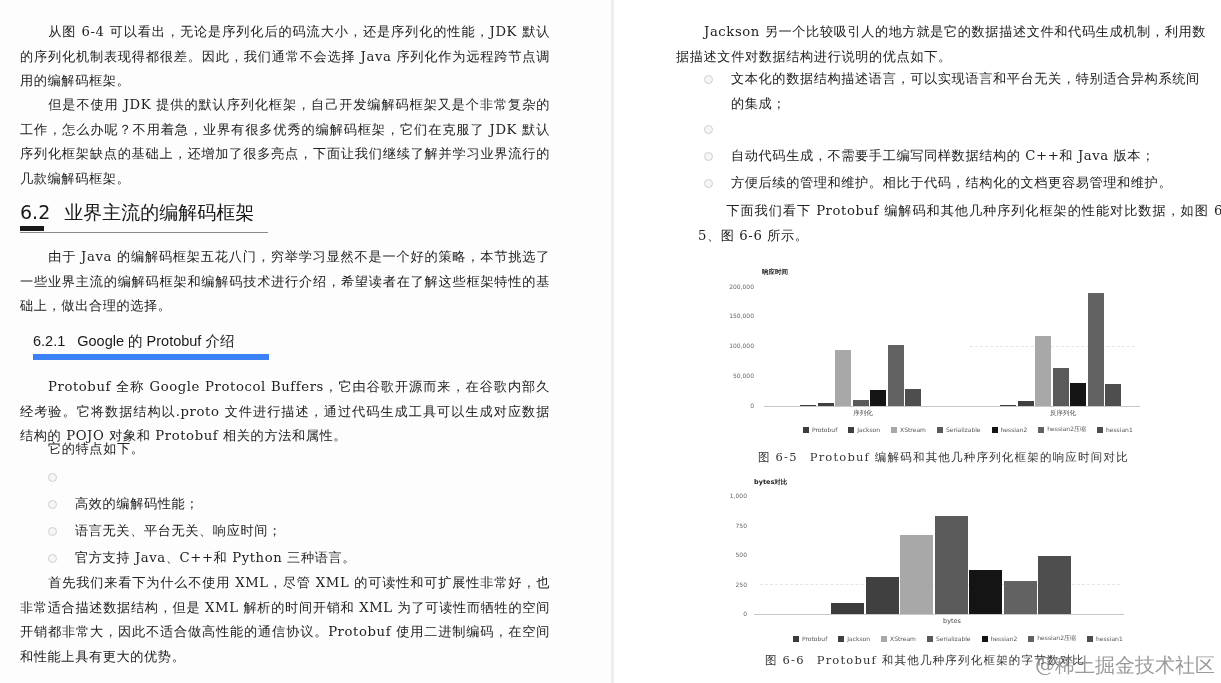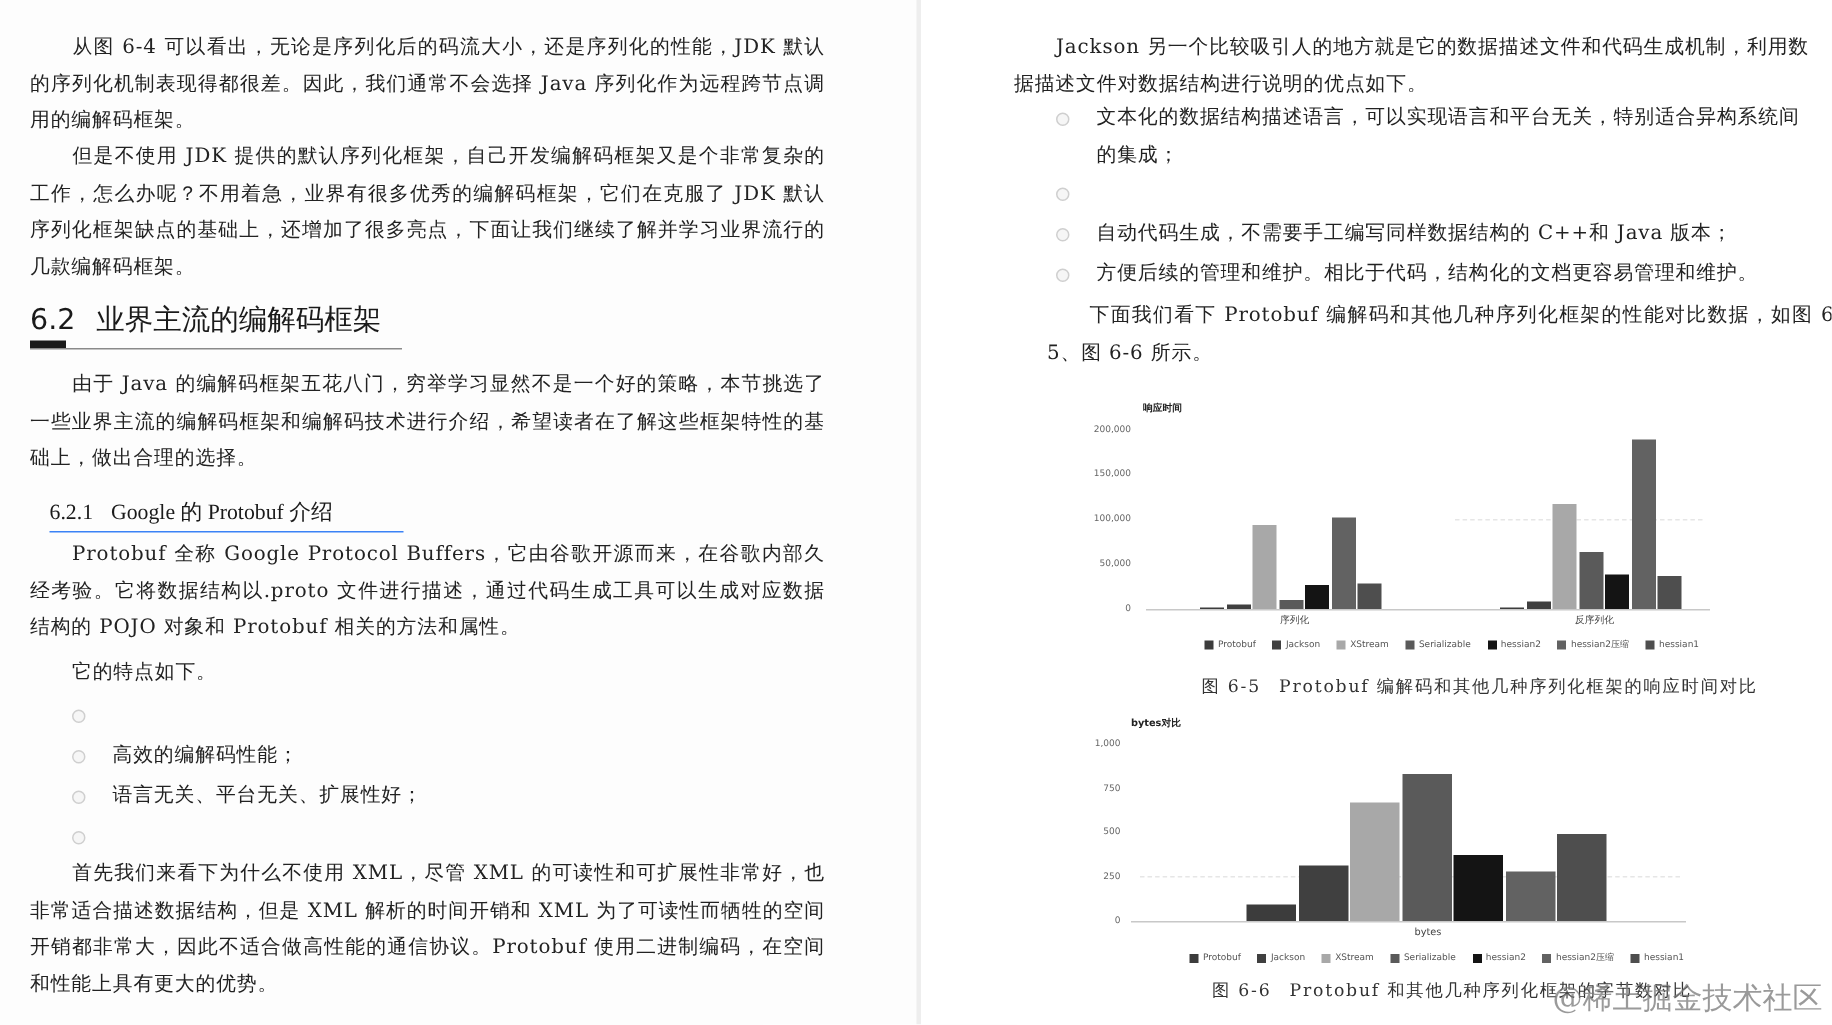--- a/index.html
+++ b/index.html
@@ -24,22 +24,22 @@
     border-bottom: 1px solid #8a8a8a;
     font-family: "DejaVu Sans", "Liberation Sans", sans-serif; font-size: 19px; color: #1a1a1a;
     white-space: nowrap;
   }
   .h2 .num { display: inline-block; margin-right: 14px; position: relative; }
   .h2 .num::after {
     content: ""; position: absolute; left: 0; bottom: -8px; width: 24px; height: 5px; background: #1a1a1a;
   }
   .h3 {
     position: absolute; left: 33px; top: 332px; width: 236px; height: 22px;
-    border-bottom: 1px solid #3b82f6;
-    font-family: Liberation Serif, serif; font-size: 14.5px; color: #1a1a1a;
+    border-bottom: 6px solid #3b82f6;
+    font-family: Liberation Sans, sans-serif; font-size: 14.5px; color: #1a1a1a;
     white-space: nowrap;
   }
   .h3 .num { margin-right: 12px; }
 
   .bullet {
     position: absolute; font-size: 13.2px; line-height: 24.5px; letter-spacing: 0.6px; color: #222;
   }
   .bullet .dot {
     position: absolute; left: -27px; top: 8px; width: 7px; height: 7px; border-radius: 50%;
     border: 1px solid #cfcfcf; background: #f6f6f6;
@@ -50,21 +50,21 @@
   .chart .ytick { position: absolute; font-size: 6px; color: #666; text-align: right; width: 34px; }
   .chart .baseline { position: absolute; height: 1px; background: #c8c8c8; }
   .chart .gridline { position: absolute; height: 0; border-top: 1px dashed #e6e6e6; }
   .chart .bar { position: absolute; bottom: 0; }
   .chart .xlabel { position: absolute; font-size: 6.5px; color: #444; text-align: center; white-space: nowrap; }
   .chart .legend { position: absolute; display: flex; gap: 11px; font-size: 6px; color: #555; white-space: nowrap; }
   .chart .legend-item { display: flex; align-items: center; gap: 3px; }
   .chart .swatch { display: inline-block; width: 6px; height: 6px; }
 
   .caption {
-    position: absolute; font-size: 11.5px; letter-spacing: 1.2px; color: #333; white-space: nowrap; margin-left: 43px;
+    position: absolute; font-size: 11.5px; letter-spacing: 1.2px; color: #333; white-space: nowrap;
   }
   .caption .fig { margin-right: 12px; }
 
   .watermark {
     position: absolute; right: 6px; bottom: 4px; font-family: "DejaVu Serif", serif;
     font-size: 20px; color: rgba(120,120,120,0.75); white-space: nowrap;
   }
 </style>
 </head>
 <body>
@@ -75,27 +75,27 @@
 
 <div class="p" style="left:20px; top:20px; width:530px;"><span class="indent"></span><span>从图 6-4 可以看出，无论是序列化后的码流大小，还是序列化的性能，JDK 默认的序列化机制表现得都很差。因此，我们通常不会选择 Java 序列化作为远程跨节点调用的编解码框架。</span></div>
 <div class="p" style="left:20px; top:93px; width:530px;"><span class="indent"></span><span>但是不使用 JDK 提供的默认序列化框架，自己开发编解码框架又是个非常复杂的工作，怎么办呢？不用着急，业界有很多优秀的编解码框架，它们在克服了 JDK 默认序列化框架缺点的基础上，还增加了很多亮点，下面让我们继续了解并学习业界流行的几款编解码框架。</span></div>
 
 <div class="h2"><span class="num">6.2</span><span>业界主流的编解码框架</span></div>
 
 <div class="p" style="left:20px; top:245px; width:530px;"><span class="indent"></span><span>由于 Java 的编解码框架五花八门，穷举学习显然不是一个好的策略，本节挑选了一些业界主流的编解码框架和编解码技术进行介绍，希望读者在了解这些框架特性的基础上，做出合理的选择。</span></div>
 
 <div class="h3"><span class="num">6.2.1</span><span>Google 的 Protobuf 介绍</span></div>
 
-<div class="p" style="left:20px; top:358px; width:530px;"><span class="indent"></span><span>Protobuf 全称 Google Protocol Buffers，它由谷歌开源而来，在谷歌内部久经考验。它将数据结构以.proto 文件进行描述，通过代码生成工具可以生成对应数据结构的 POJO 对象和 Protobuf 相关的方法和属性。</span></div>
+<div class="p" style="left:20px; top:375px; width:530px;"><span class="indent"></span><span>Protobuf 全称 Google Protocol Buffers，它由谷歌开源而来，在谷歌内部久经考验。它将数据结构以.proto 文件进行描述，通过代码生成工具可以生成对应数据结构的 POJO 对象和 Protobuf 相关的方法和属性。</span></div>
 <div class="p" style="left:48px; top:437px; width:500px;">它的特点如下。</div>
 
 <div class="bullet" style="left:75px; top:465px;"><span class="dot"></span></div>
 <div class="bullet" style="left:75px; top:492px;"><span class="dot"></span><span>高效的编解码性能；</span></div>
-<div class="bullet" style="left:75px; top:519px;"><span class="dot"></span><span>语言无关、平台无关、扩展性好；</span></div>
-<div class="bullet" style="left:75px; top:546px;"><span class="dot"></span></div>
+<div class="bullet" style="left:75px; top:519px;"><span class="dot"></span><span>语言无关、平台无关、响应时间；</span></div>
+<div class="bullet" style="left:75px; top:546px;"><span class="dot"></span><span>官方支持 Java、C++和 Python 三种语言。</span></div>
 
 <div class="p" style="left:20px; top:571px; width:530px;"><span class="indent"></span><span>首先我们来看下为什么不使用 XML，尽管 XML 的可读性和可扩展性非常好，也非常适合描述数据结构，但是 XML 解析的时间开销和 XML 为了可读性而牺牲的空间开销都非常大，因此不适合做高性能的通信协议。Protobuf 使用二进制编码，在空间和性能上具有更大的优势。</span></div>
 
 <div class="p" style="left:676px; top:20px; width:530px;"><span class="indent"></span><span>Jackson 另一个比较吸引人的地方就是它的数据描述文件和代码生成机制，利用数据描述文件对数据结构进行说明的优点如下。</span></div>
 
 <div class="bullet" style="left:731px; top:67px; width:475px;"><span class="dot"></span><span>文本化的数据结构描述语言，可以实现语言和平台无关，特别适合异构系统间的集成；</span></div>
 <div class="bullet" style="left:731px; top:117px; width:475px;"><span class="dot"></span></div>
 <div class="bullet" style="left:731px; top:144px; width:475px;"><span class="dot"></span><span>自动代码生成，不需要手工编写同样数据结构的 C++和 Java 版本；</span></div>
 <div class="bullet" style="left:731px; top:171px; width:475px;"><span class="dot"></span><span>方便后续的管理和维护。相比于代码，结构化的文档更容易管理和维护。</span></div>
 

